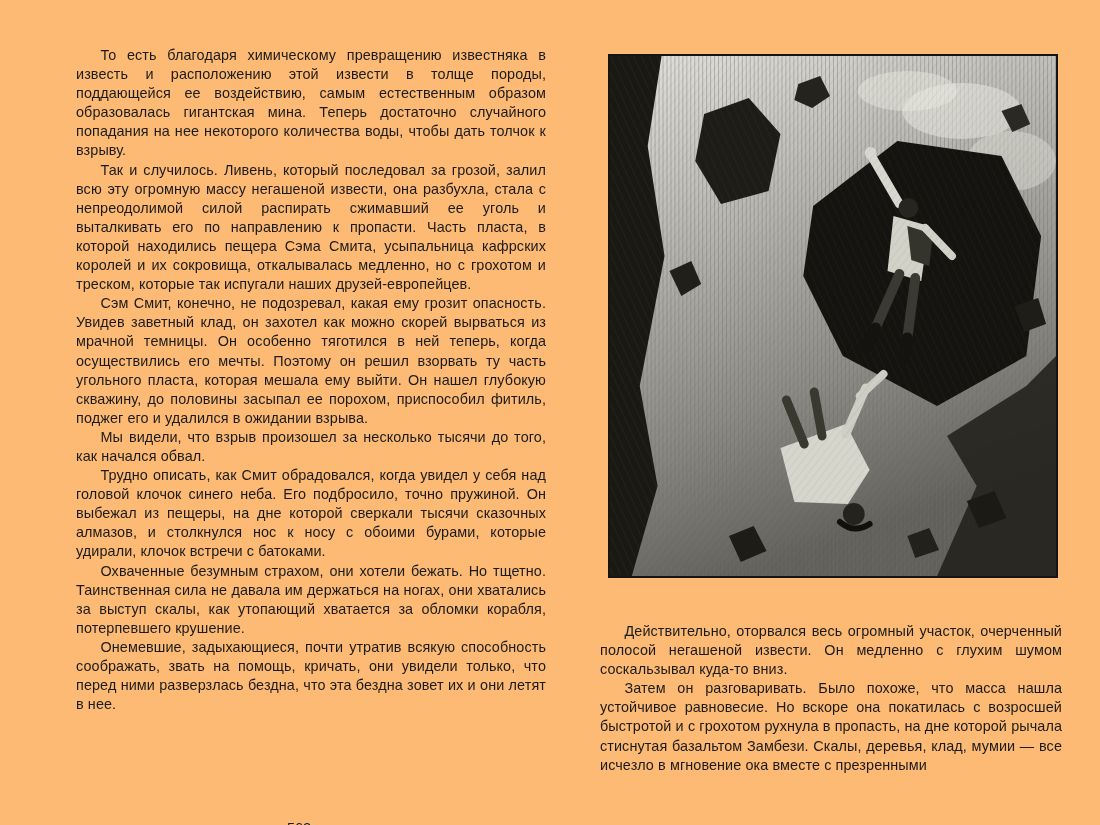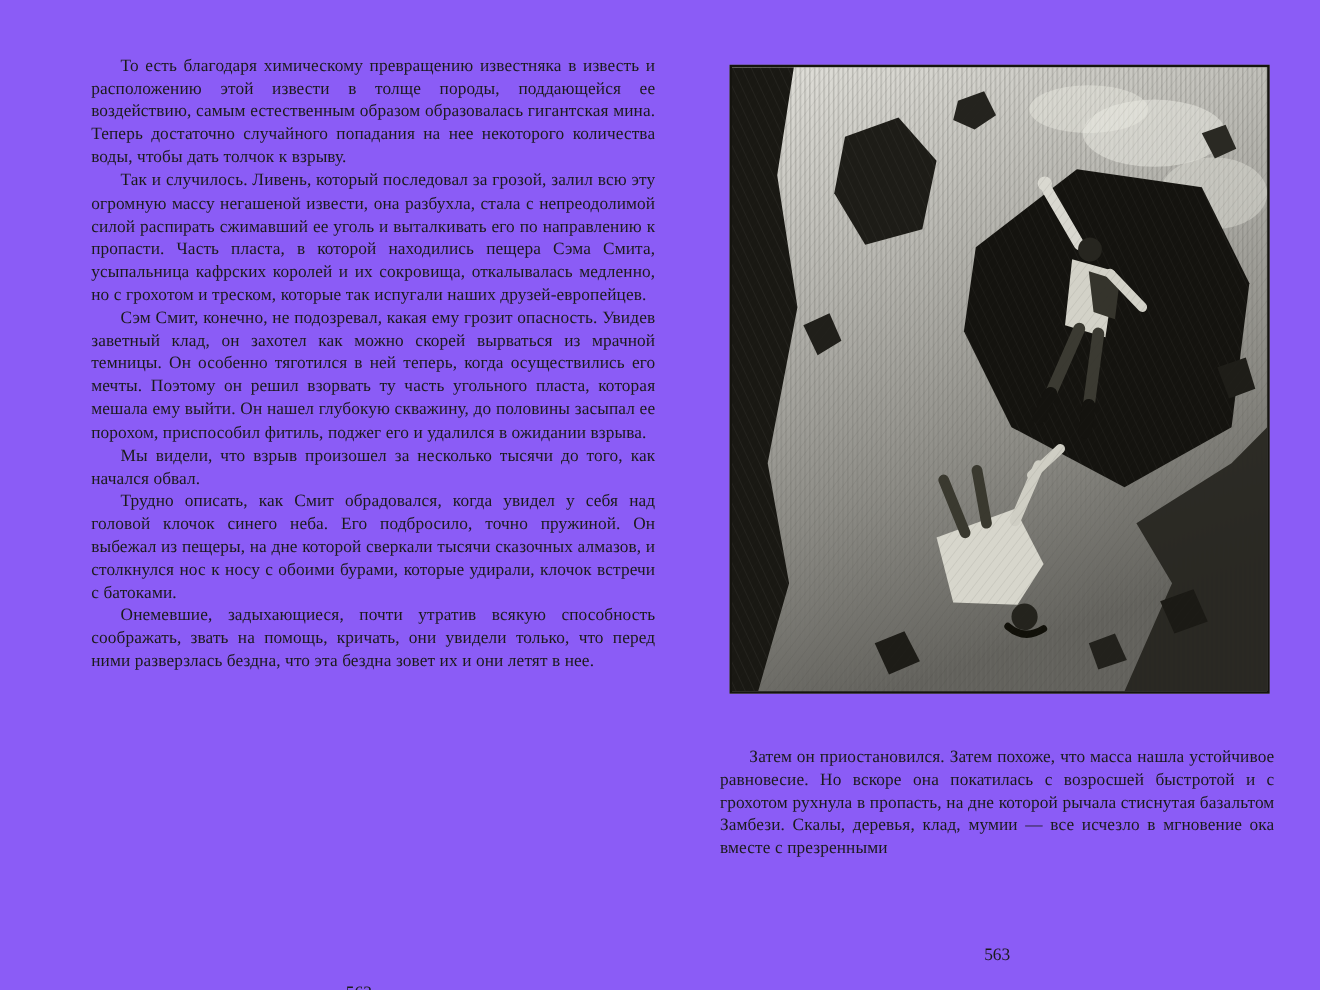--- a/index.html
+++ b/index.html
@@ -1,22 +1,22 @@
 <!DOCTYPE html>
 <html><head>
 <meta charset="utf-8">
 <style>
   * { margin: 0; padding: 0; box-sizing: border-box; }
   html, body { background: #ffffff; }
   .spread {
     position: relative;
     width: 1100px;
     height: 825px;
-    background: #8b5cf6;
-    font-family: Liberation Serif, serif;
+    background: #fdba74;
+    font-family: Liberation Sans, sans-serif;
     color: #1b1b1b;
     overflow: hidden;
   }
   .text-block {
     text-align: justify;
     font-size: 14.4px;
     line-height: 19.1px;
     letter-spacing: 0.1px;
   }
   .para { text-indent: 1.7em; }
@@ -55,20 +55,21 @@
 <body>
 
 <div class="spread">
 
   <div class="text-block col-left">
     <p class="para">То есть благодаря химическому превращению известняка в известь и расположению этой извести в толще породы, поддающейся ее воздействию, самым естественным образом образовалась гигантская мина. Теперь достаточно случайного попадания на нее некоторого количества воды, чтобы дать толчок к взрыву.</p>
     <p class="para">Так и случилось. Ливень, который последовал за грозой, залил всю эту огромную массу негашеной извести, она разбухла, стала с непреодолимой силой распирать сжимавший ее уголь и выталкивать его по направлению к пропасти. Часть пласта, в которой находились пещера Сэма Смита, усыпальница кафрских королей и их сокровища, откалывалась медленно, но с грохотом и треском, которые так испугали наших друзей-европейцев.</p>
     <p class="para">Сэм Смит, конечно, не подозревал, какая ему грозит опасность. Увидев заветный клад, он захотел как можно скорей вырваться из мрачной темницы. Он особенно тяготился в ней теперь, когда осуществились его мечты. Поэтому он решил взорвать ту часть угольного пласта, которая мешала ему выйти. Он нашел глубокую скважину, до половины засыпал ее порохом, приспособил фитиль, поджег его и удалился в ожидании взрыва.</p>
     <p class="para">Мы видели, что взрыв произошел за несколько тысячи до того, как начался обвал.</p>
     <p class="para">Трудно описать, как Смит обрадовался, когда увидел у себя над головой клочок синего неба. Его подбросило, точно пружиной. Он выбежал из пещеры, на дне которой сверкали тысячи сказочных алмазов, и столкнулся нос к носу с обоими бурами, которые удирали, клочок встречи с батоками.</p>
+    <p class="para">Охваченные безумным страхом, они хотели бежать. Но тщетно. Таинственная сила не давала им держаться на ногах, они хватались за выступ скалы, как утопающий хватается за обломки корабля, потерпевшего крушение.</p>
     <p class="para">Онемевшие, задыхающиеся, почти утратив всякую способность соображать, звать на помощь, кричать, они увидели только, что перед ними разверзлась бездна, что эта бездна зовет их и они летят в нее.</p>
   </div>
   <div class="page-number pn-left">562</div>
 
   <figure class="illustration">
     <svg viewBox="0 0 450 520" preserveAspectRatio="none">
       <defs>
         <linearGradient id="bg" x1="0" y1="0" x2="0.3" y2="1">
           <stop offset="0" stop-color="#e3e2dc"></stop>
           <stop offset="0.35" stop-color="#b9b8b2"></stop>
@@ -133,17 +134,17 @@
         <line x1="214" y1="380" x2="206" y2="336" stroke="#3a392f" stroke-width="9"></line>
         <circle cx="246" cy="458" r="11" fill="#24231d"></circle>
         <path d="M232,466 q14,12 30,2" stroke="#111009" stroke-width="6" fill="none"></path>
       </g>
 
       <rect width="450" height="520" fill="url(#hatchA)" opacity="0.12"></rect>
     </svg>
   </figure>
 
   <div class="text-block col-right-text">
-    <p class="para">Затем он приостановился. Затем похоже, что масса нашла устойчивое равновесие. Но вскоре она покатилась с возросшей быстротой и с грохотом рухнула в пропасть, на дне которой рычала стиснутая базальтом Замбези. Скалы, деревья, клад, мумии — все исчезло в мгновение ока вместе с презренными</p>
+    <p class="para">Действительно, оторвался весь огромный участок, очерченный полосой негашеной извести. Он медленно с глухим шумом соскальзывал куда-то вниз.</p>
+    <p class="para">Затем он разговаривать. Было похоже, что масса нашла устойчивое равновесие. Но вскоре она покатилась с возросшей быстротой и с грохотом рухнула в пропасть, на дне которой рычала стиснутая базальтом Замбези. Скалы, деревья, клад, мумии — все исчезло в мгновение ока вместе с презренными</p>
   </div>
-  <div class="page-number pn-right">563</div>
 
 </div>
 
 </body></html>

